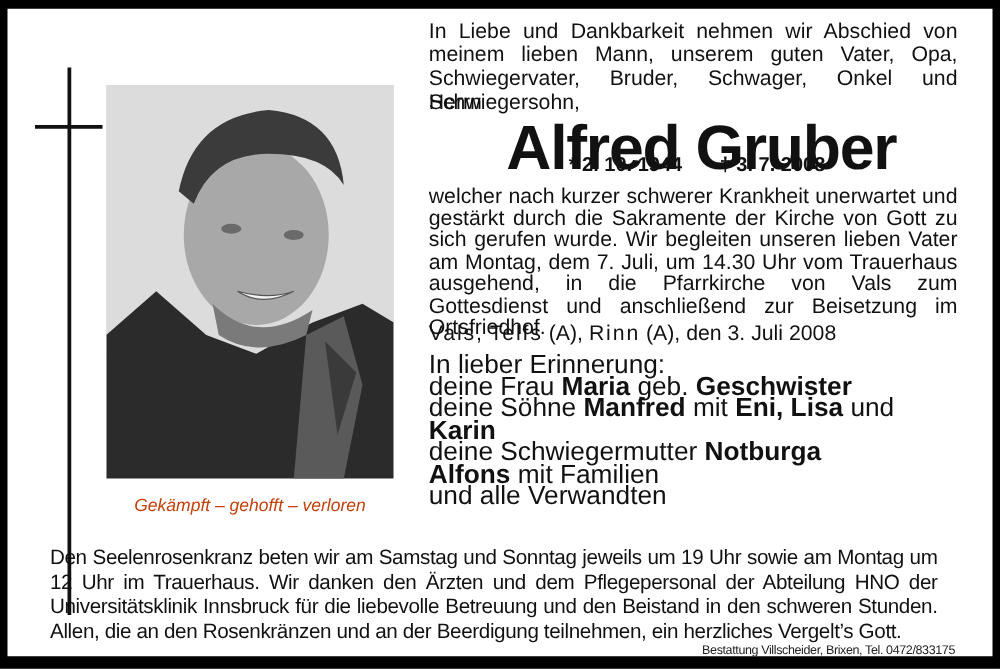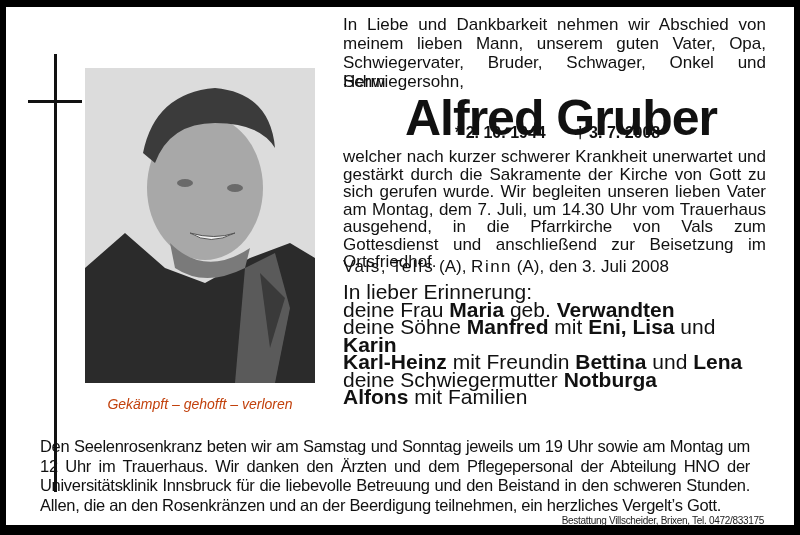--- a/index.html
+++ b/index.html
@@ -58,22 +58,22 @@
   <div class="place">
     <span class="spaced">Vals,</span>
     <span class="spaced">Telfs</span>
     <span>(A),</span>
     <span class="spaced">Rinn</span>
     <span>(A), den 3. Juli 2008</span>
   </div>
 
   <div class="family">
     <div>In lieber Erinnerung:</div>
-    <div><span>deine Frau </span><b>Maria</b><span> geb. </span><b>Verwandten</b></div>
+    <div><span>deine Frau </span><b>Maria</b><span> geb. </span><b>Geschwister</b></div>
     <div><span>deine Söhne </span><b>Manfred</b><span> mit </span><b>Eni, Lisa</b><span> und </span><b>Karin</b></div>
-    <div><b>Karl-Heinz</b><span> mit Freundin </span><b>Bettina</b><span> und </span><b>Lena</b></div>
     <div><span>deine Schwiegermutter </span><b>Notburga</b></div>
     <div><b>Alfons</b><span> mit Familien</span></div>
+    <div><span>und alle Verwandten</span></div>
   </div>
 
   <div class="footer">Den Seelenrosenkranz beten wir am Samstag und Sonntag jeweils um 19 Uhr sowie am Montag um 12 Uhr im Trauerhaus. Wir danken den Ärzten und dem Pflegepersonal der Abteilung HNO der Universitätsklinik Innsbruck für die liebevolle Betreuung und den Beistand in den schweren Stunden. Allen, die an den Rosenkränzen und an der Beerdigung teilnehmen, ein herzliches Vergelt’s Gott.</div>
   <div class="undertaker">Bestattung Villscheider, Brixen, Tel. 0472/833175</div>
 </div>
 
 </body></html>

